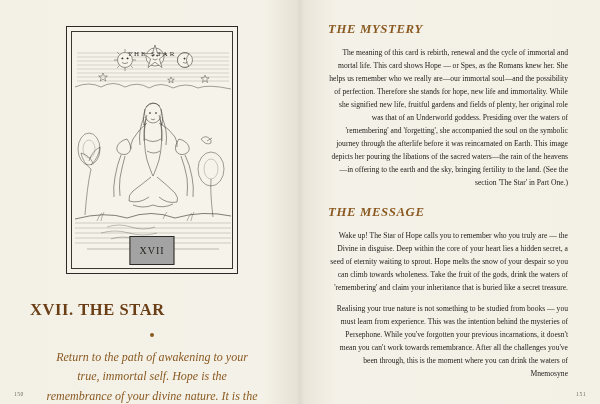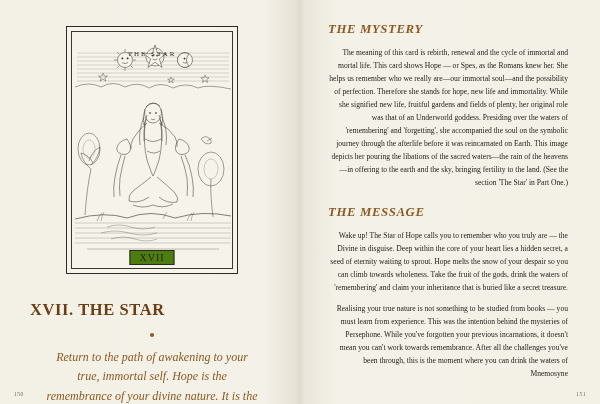--- a/index.html
+++ b/index.html
@@ -71,24 +71,24 @@
     font-family: "Liberation Serif", serif;
     z-index: 5;
     margin-top: 16px;
   }
   .card-number {
     position: absolute;
     bottom: 8px;
     left: 50%;
     transform: translateX(-50%);
     border: 1px solid #2c2a26;
-    padding: 1px 9px;
+    padding: 8px 9px;
     font-size: 10px;
     letter-spacing: 1px;
-    background: #4d7c0f;
+    background: #a3a3a3;
     color: #26241f;
     z-index: 6;
   }
   .card svg {
     position: absolute;
     left: 0; top: 0;
     width: 172px;
     height: 248px;
   }
 

